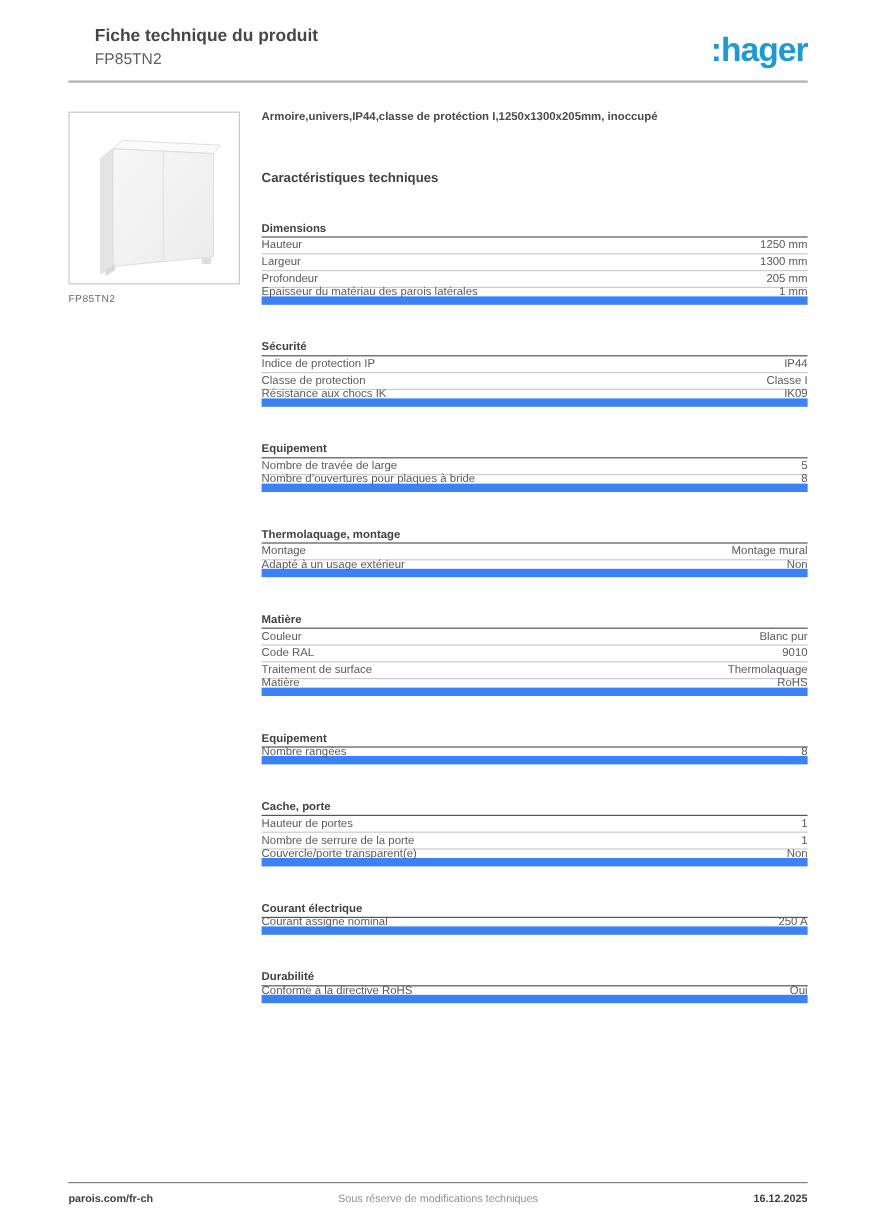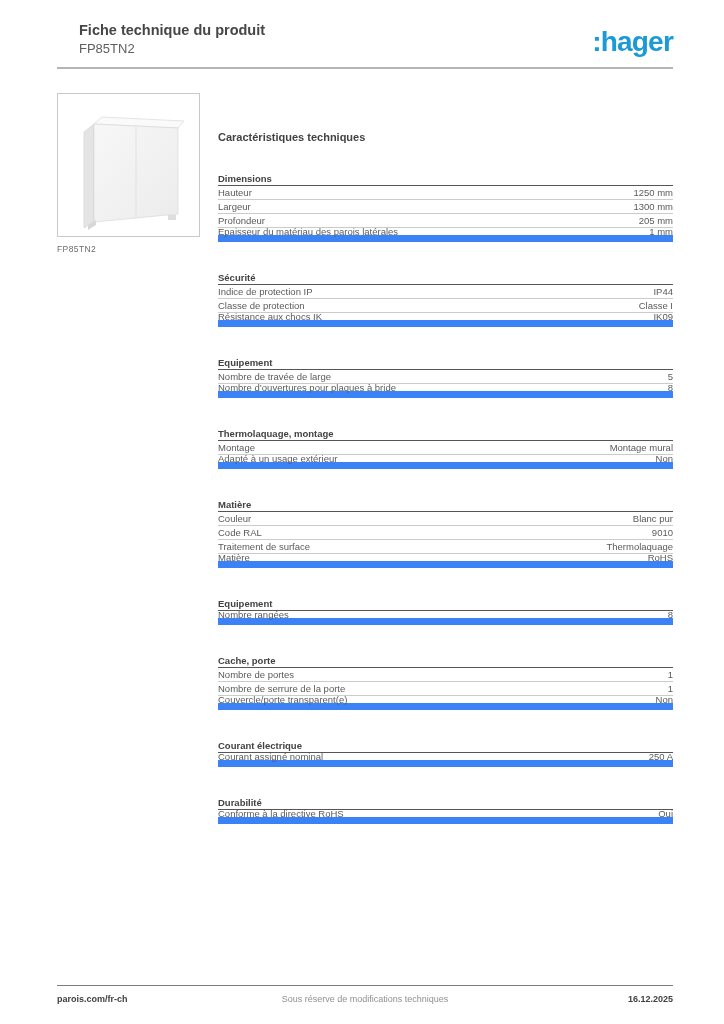--- a/index.html
+++ b/index.html
@@ -114,20 +114,21 @@
         <line x1="78" y1="32.5" x2="78" y2="123.5" stroke="#e1e1e1" stroke-width="1"></line>
 
         <polygon points="30,131 38,126 38,131 30,136" fill="#d8d8d8"></polygon>
         <polygon points="110,121 118,121 118,126 110,126" fill="#dedede"></polygon>
       </svg>
     </div>
     <div class="image-caption">FP85TN2</div>
   </div>
 
   <div class="right-col">
+    <div class="description">Armoire,univers,IP44,classe de protéction I,1250x1300x205mm, inoccupé</div>
     <div class="char-title">Caractéristiques techniques</div>
     <div class="sections" id="sections">
   <div class="section">
     <div class="section-title">Dimensions</div>
     <div class="rows">
   <div class="spec-row">
     <span class="row-label">Hauteur</span>
     <span class="row-value">1250 mm</span>
   </div>
 
@@ -230,21 +231,21 @@
     <span class="row-label">Nombre rangées</span>
     <span class="row-value">8</span>
   </div>
 </div>
   </div>
 
   <div class="section">
     <div class="section-title">Cache, porte</div>
     <div class="rows">
   <div class="spec-row">
-    <span class="row-label">Nombre de portes</span>
+    <span class="row-label">Hauteur de portes</span>
     <span class="row-value">1</span>
   </div>
 
   <div class="spec-row">
     <span class="row-label">Nombre de serrure de la porte</span>
     <span class="row-value">1</span>
   </div>
 
   <div class="spec-row">
     <span class="row-label">Couvercle/porte transparent(e)</span>

